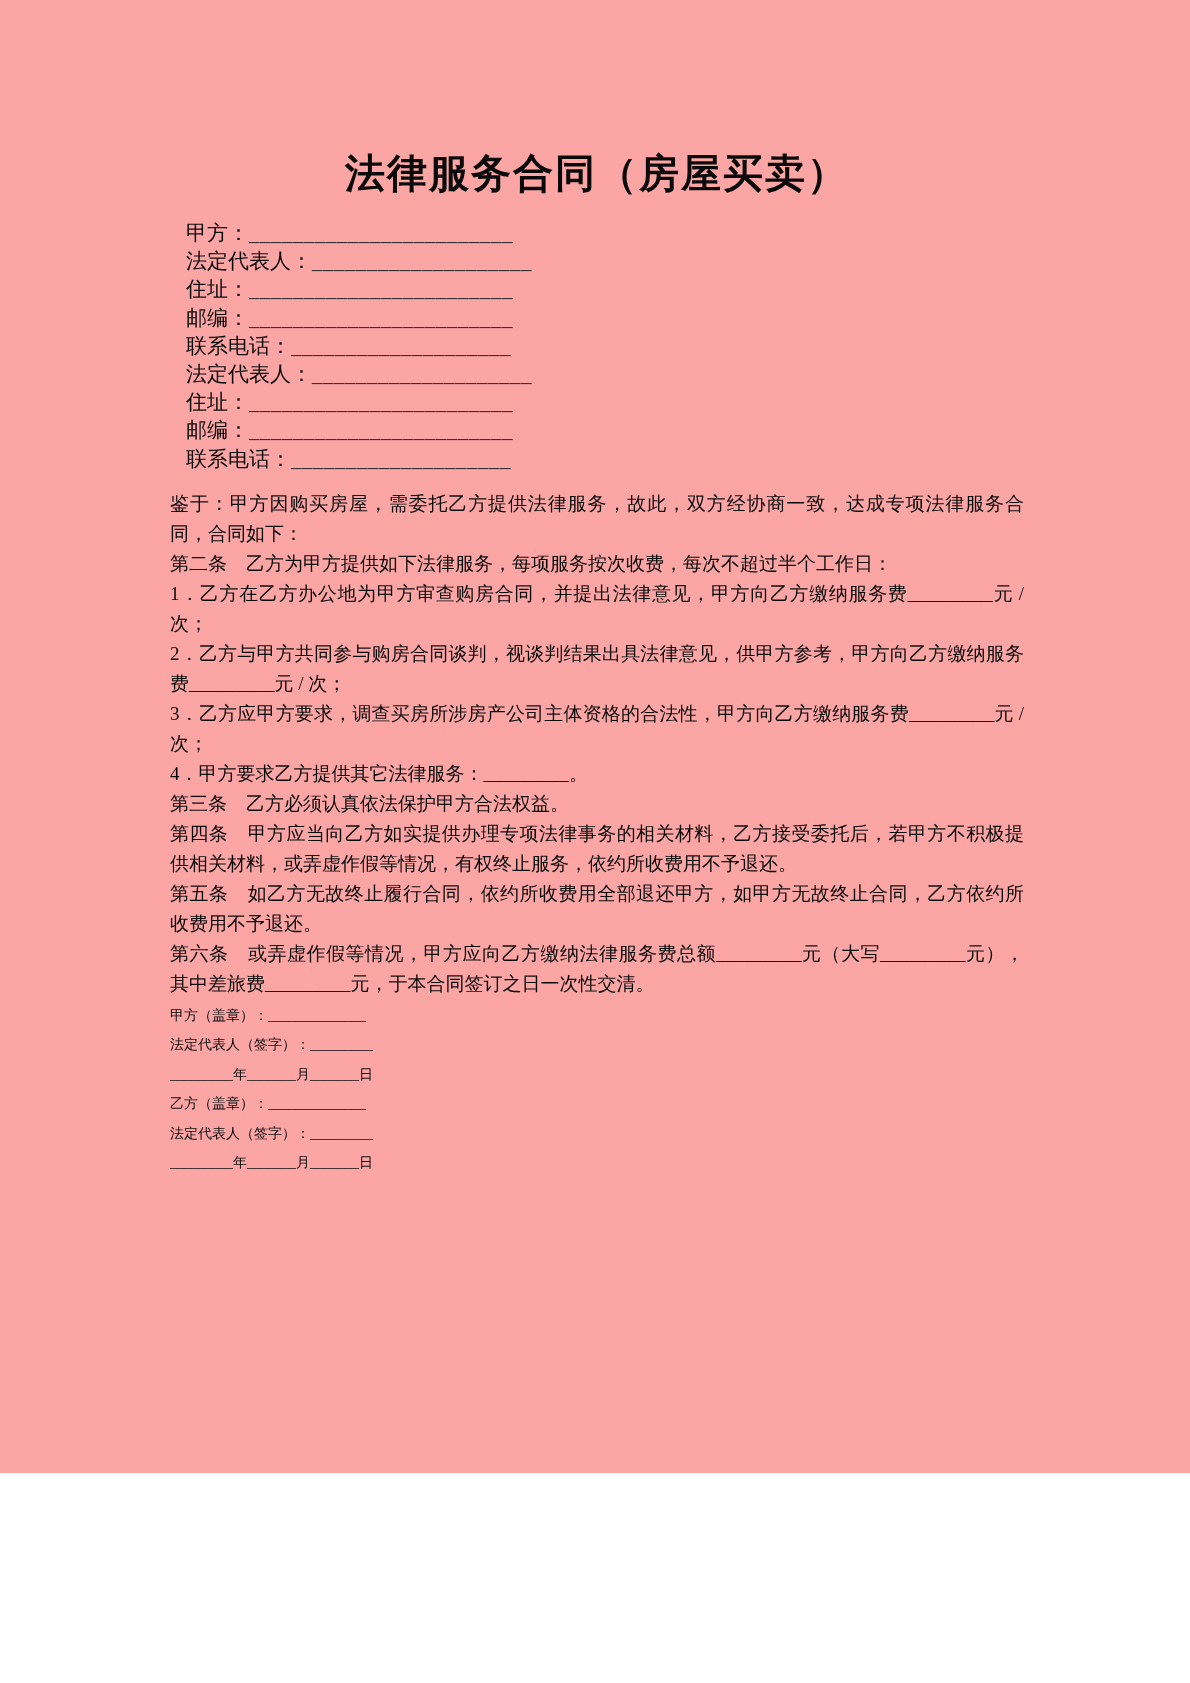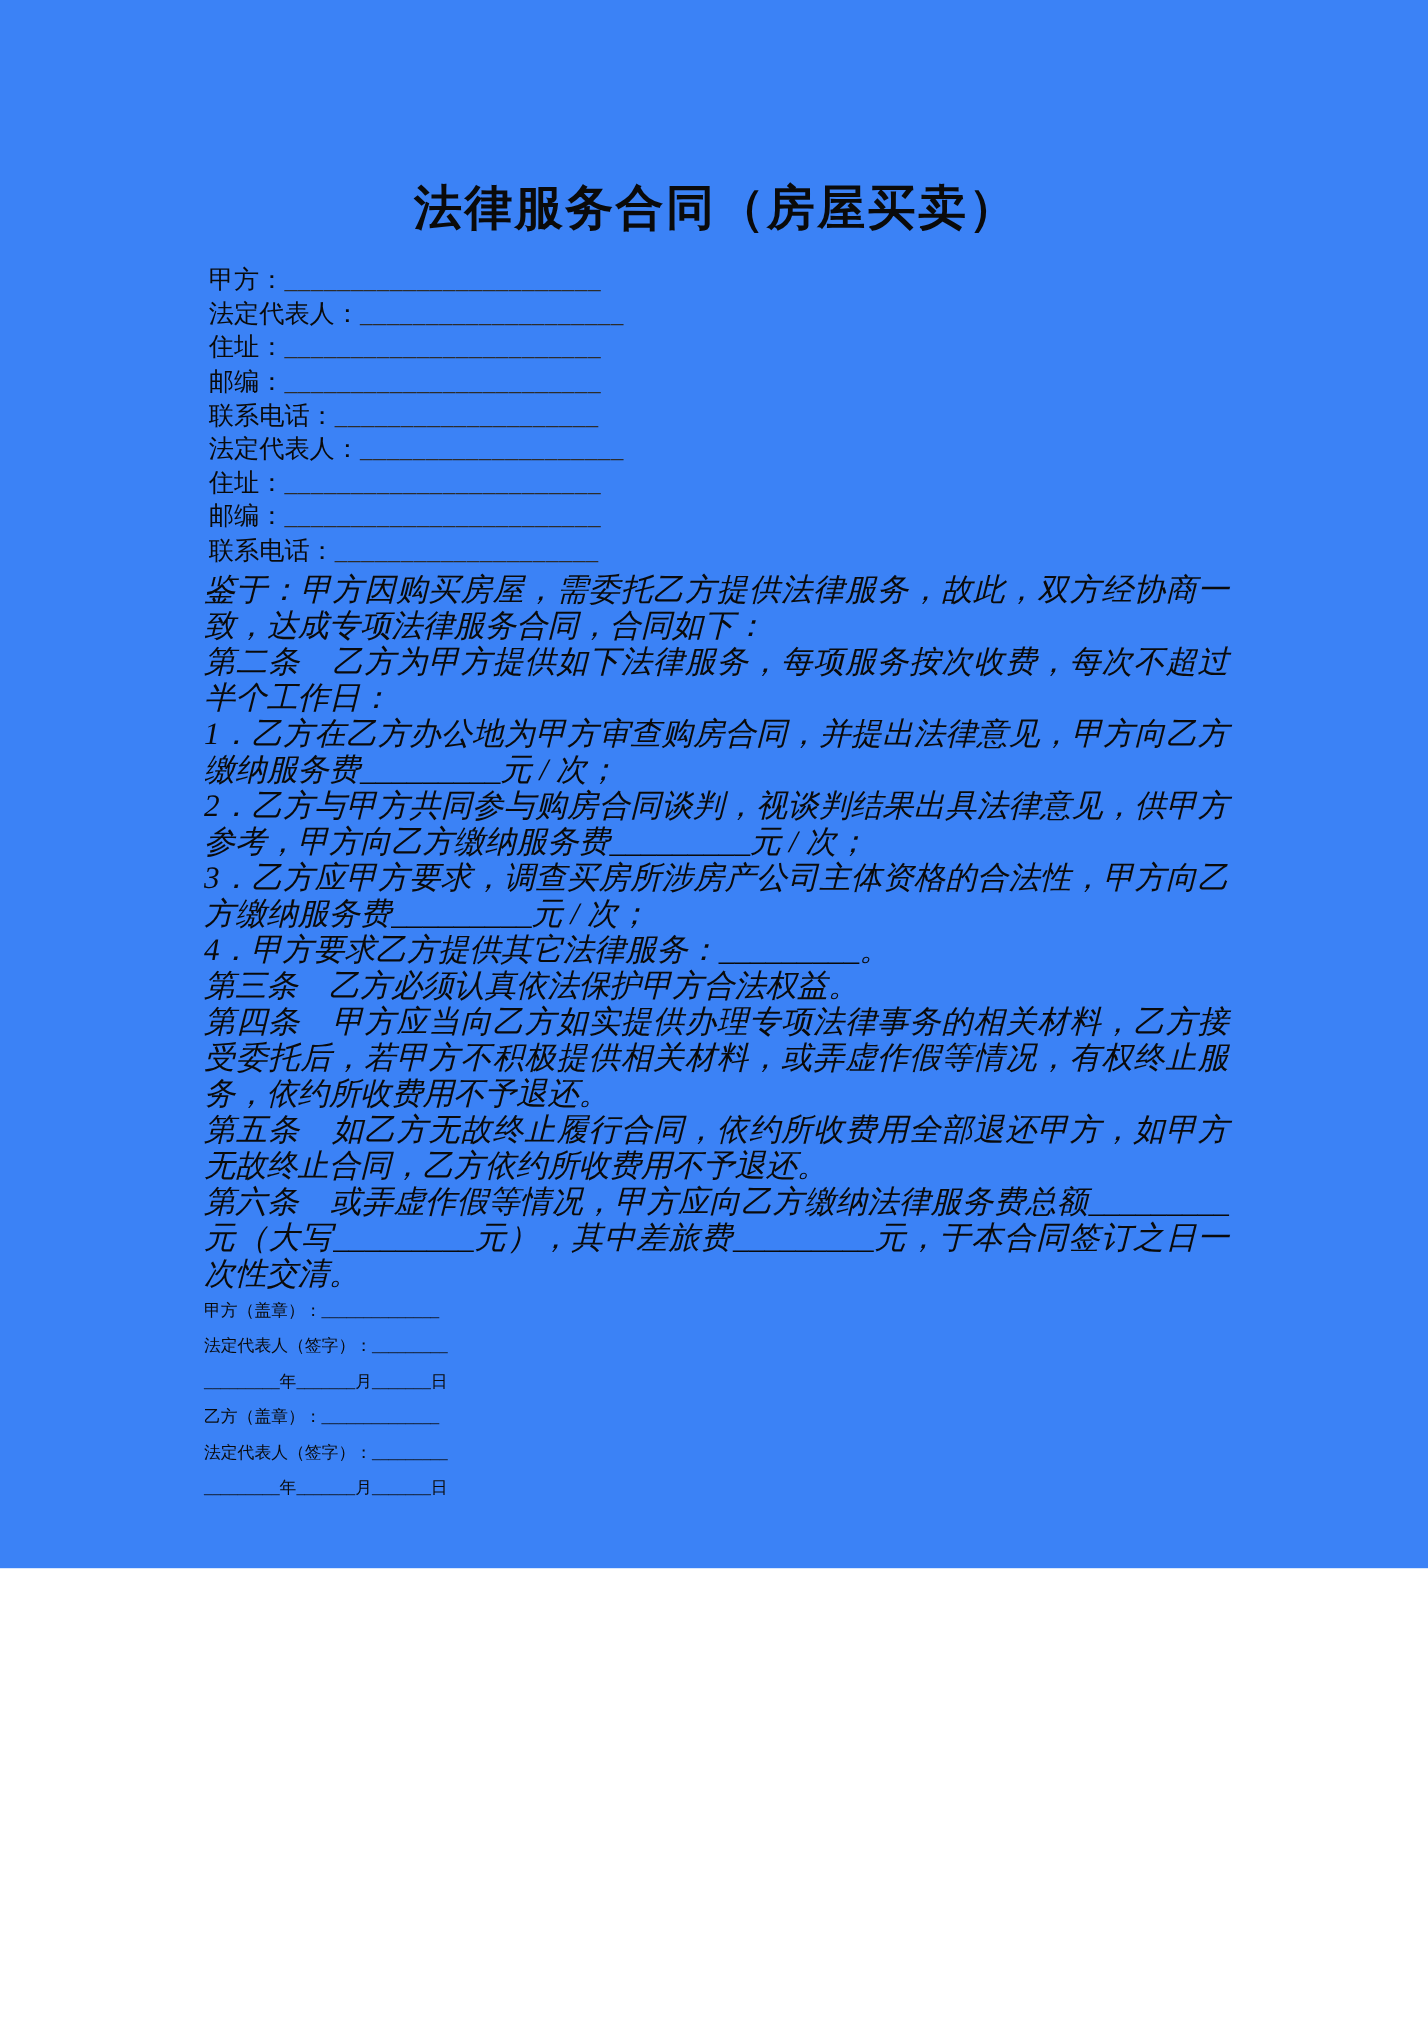--- a/index.html
+++ b/index.html
@@ -1,53 +1,52 @@
 <!DOCTYPE html>
 <html><head>
 <meta charset="utf-8">
 <style>
   html,body{margin:0;padding:0;background:#ffffff;}
   .page{
     position:relative;
     width:1190px;
-    height:1307px;
+    height:1473px;
     margin:0 auto;
-    background:#3b82f6;
+    background:#fca5a5;
     box-sizing:border-box;
     padding:146px 166px 0 170px;
     font-family:"Liberation Serif","DejaVu Serif",serif;
     color:#0a0a0a;
     overflow:hidden;
   }
   .title{
     font-size:40px;
     font-weight:bold;
     text-align:center;
     margin:0 0 18px 0;
     letter-spacing:2px;
     white-space:nowrap;
   }
-  .fields{margin:4px;}
+  .fields{margin:16px;}
   .field-line{
     font-size:21px;
     line-height:28.2px;
     white-space:nowrap;
   }
   .field-line .blank{
     color:#2c2c2c;
     letter-spacing:0.5px;
   }
   .clauses{margin-top:2px;}
   .clause{
-    font-size:26px;
+    font-size:19px;
     line-height:30px;
     margin:0;
     text-align:justify;
     word-break:break-all;
-    font-style:italic;
   }
   .signatures{margin-top:2px;}
   .sig-line{
     font-size:14px;
     line-height:29.5px;
     margin:0;
     white-space:nowrap;
   }
 </style>
 </head>

